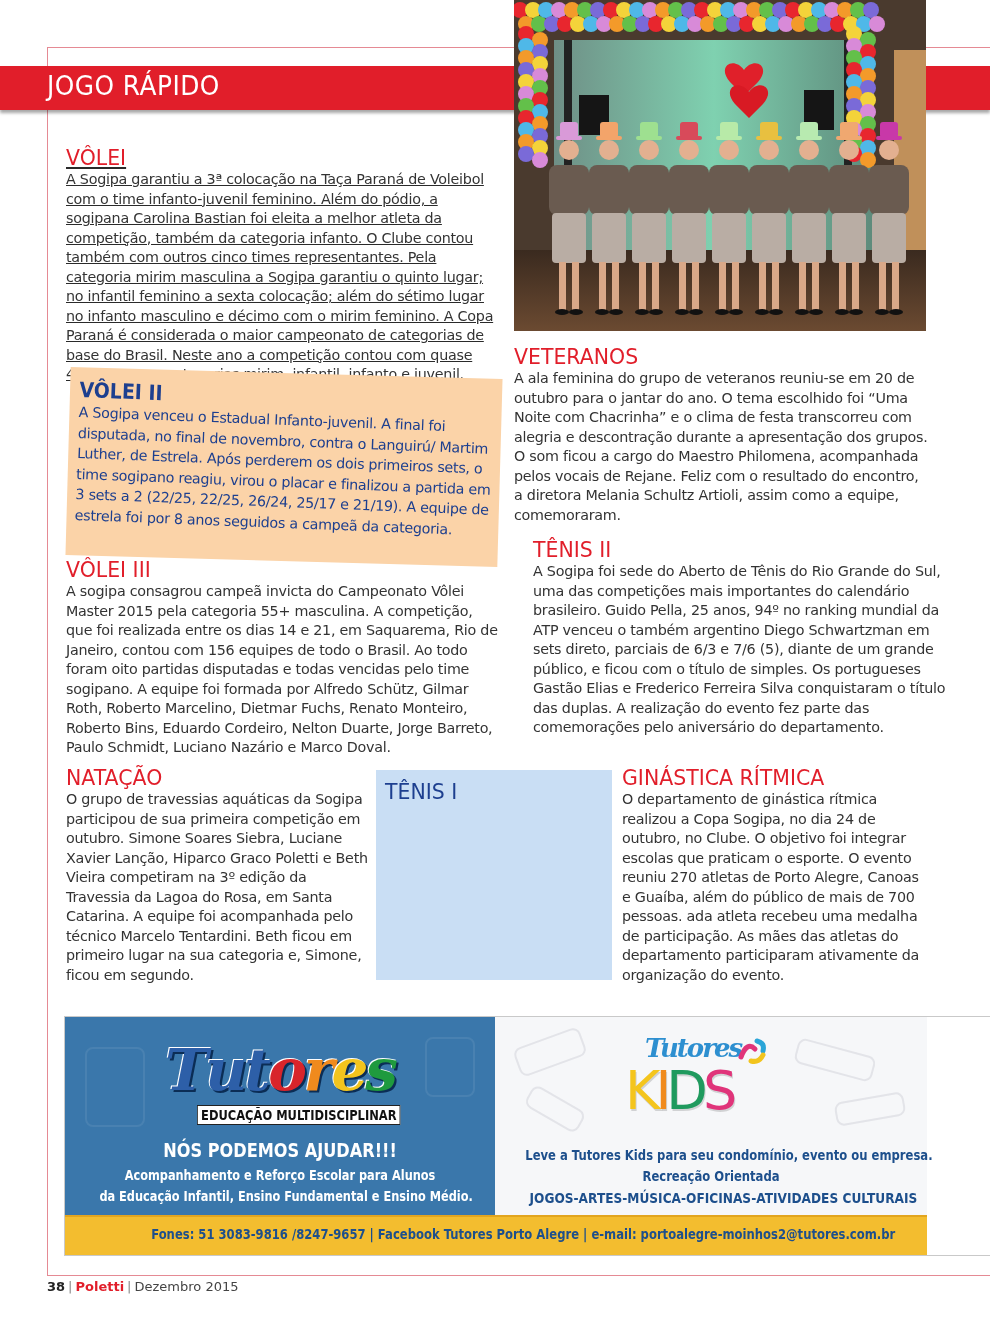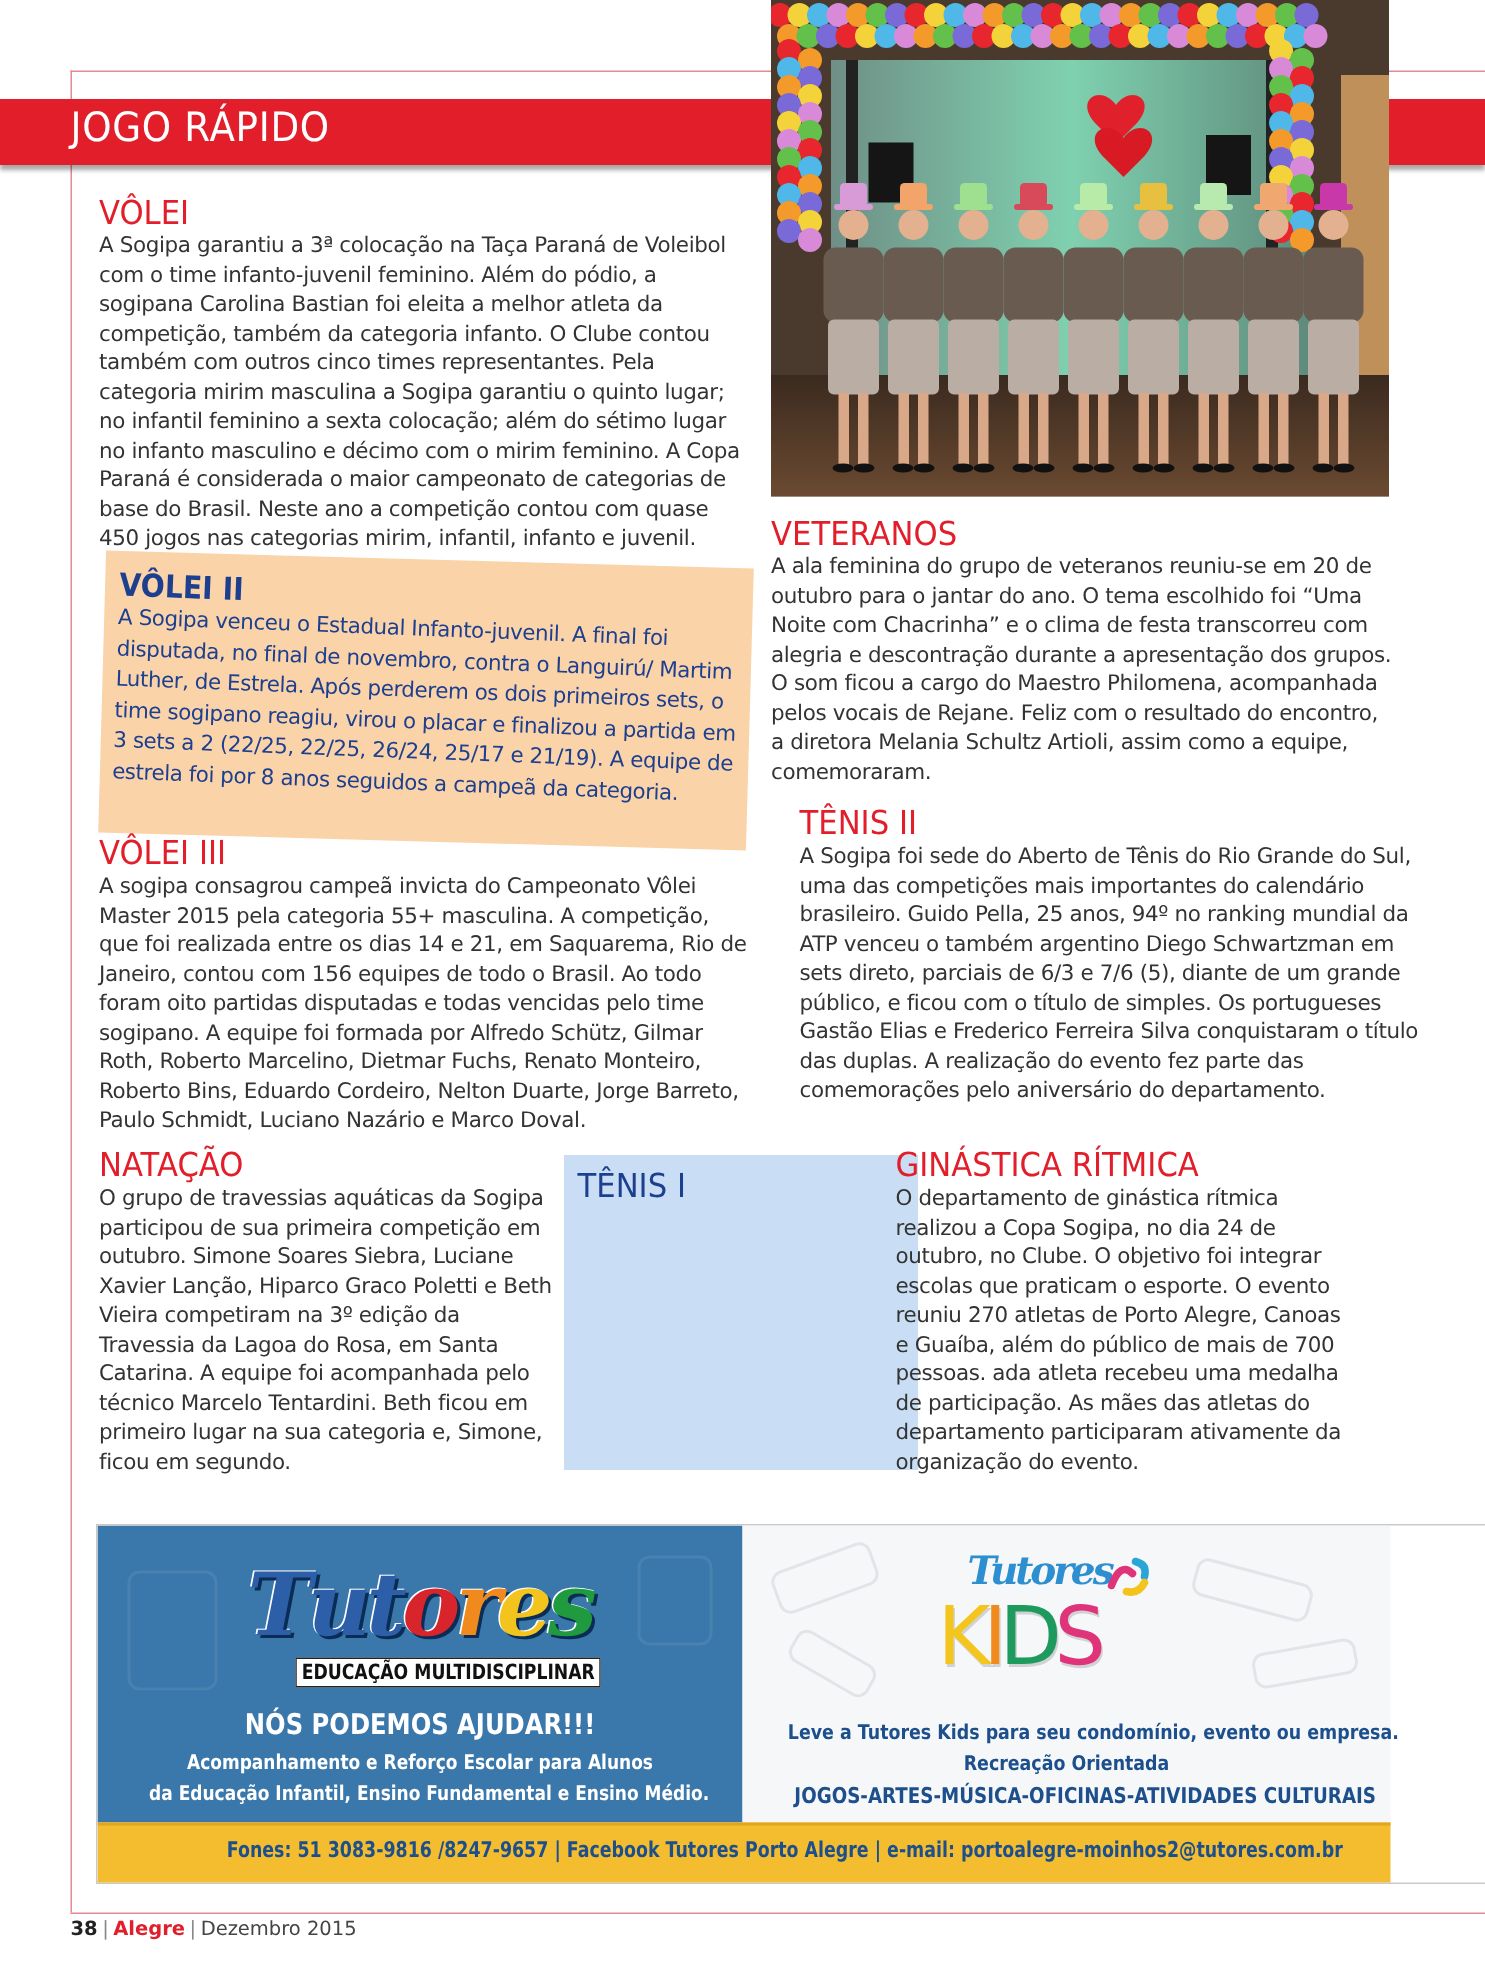--- a/index.html
+++ b/index.html
@@ -20,26 +20,26 @@
   
   .photo { position: absolute; left: 514px; top: 0; width: 412px; height: 331px; overflow: hidden; background: #5b4b3a; }
   .photo svg { display: block; }
 
   
   .article { position: absolute; }
   .article h2 { color: #e11e2a; font-weight: normal; font-size: 22px; line-height: 24px;
     transform: scaleX(0.93); transform-origin: left center; white-space: nowrap; }
   .article p { font-size: 14.3px; line-height: 19.5px; color: #333; letter-spacing: -0.25px; }
 
-  #art-volei { left: 66px; top: 131px; width: 430px; }
+  #art-volei { left: 66px; top: 146px; width: 430px; text-decoration: underline; }
   #art-volei3 { left: 66px; top: 558px; width: 436px; }
   #art-veteranos { left: 514px; top: 345px; width: 414px; }
   #art-tenis2 { left: 514px; top: 538px; width: 414px; margin-left: 19px; }
   #art-natacao { left: 66px; top: 766px; width: 306px; }
-  #art-ginastica { left: 597px; top: 766px; width: 300px; }
+  #art-ginastica { left: 622px; top: 766px; width: 300px; }
 
   
   .box-volei2 { position: absolute; left: 68px; top: 373px; width: 432px; height: 188px; background: #fbd3a8;
     transform: rotate(1.6deg); transform-origin: center; }
   .box-volei2-content { position: absolute; left: 80px; top: 378px; width: 420px; transform: rotate(2.2deg); transform-origin: left top; }
   .box-volei2-content h3 { color: #1d3f8f; font-size: 21px; font-weight: bold; line-height: 24px; transform: scaleX(0.9); transform-origin: left center; }
   .box-volei2-content p { color: #1d3f8f; font-size: 14.3px; line-height: 20.5px; letter-spacing: -0.3px; }
 
   
   .box-tenis1 { position: absolute; left: 376px; top: 770px; width: 236px; height: 210px; background: #c9def4; padding: 10px 8px 0 9px; }
@@ -398,14 +398,14 @@
     </div>
     <div class="kids-line l1">Leve a Tutores Kids para seu condomínio, evento ou empresa.</div>
     <div class="kids-line l2">Recreação Orientada</div>
     <div class="kids-line l3">JOGOS-ARTES-MÚSICA-OFICINAS-ATIVIDADES CULTURAIS</div>
   </div>
   <div class="ad-bottom"></div>
   <div class="ad-contact">Fones: 51 3083-9816 /8247-9657 | Facebook Tutores Porto Alegre | e-mail: portoalegre-moinhos2@tutores.com.br</div>
 </div>
 
 <div class="footer">
-  <span class="pg">38</span><span class="sep">|</span><span class="mag">Alegre</span><span class="sep">|</span><span>Dezembro 2015</span>
+  <span class="pg">38</span><span class="sep">|</span><span class="mag">Poletti</span><span class="sep">|</span><span>Dezembro 2015</span>
 </div>
 
 </body></html>

